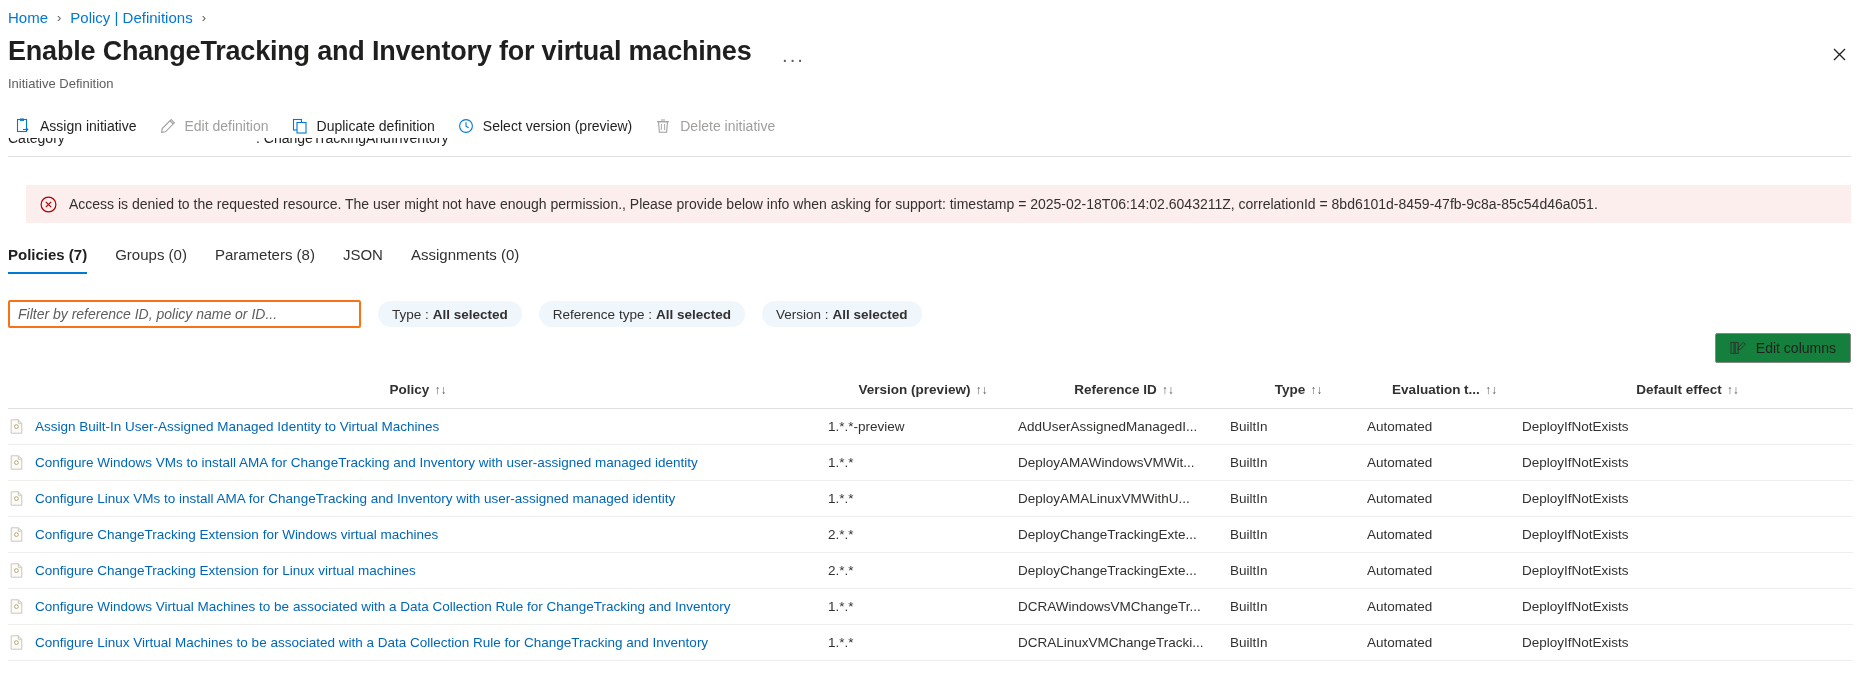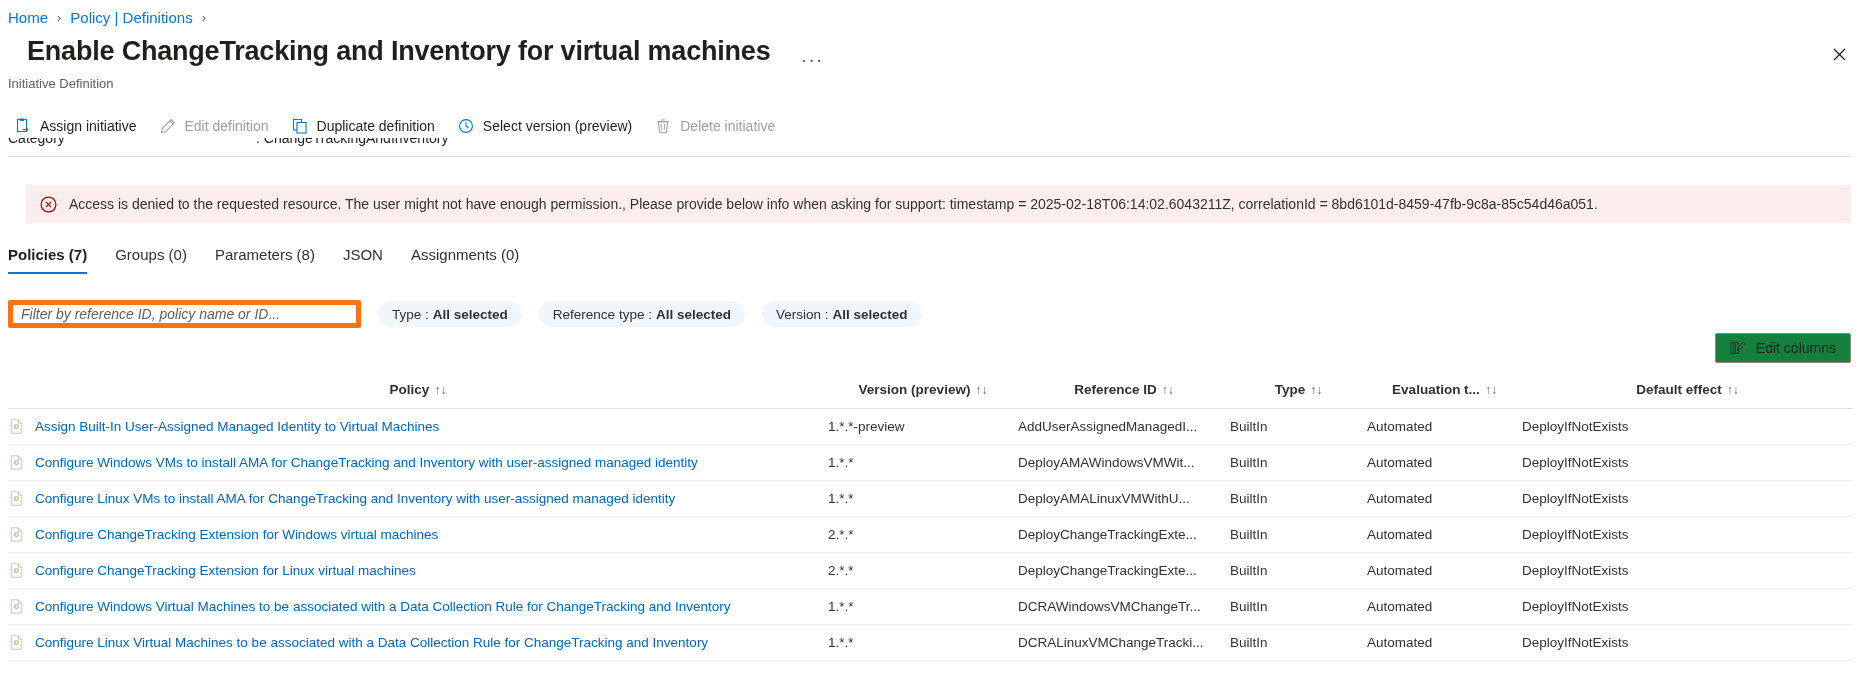--- a/index.html
+++ b/index.html
@@ -37,21 +37,20 @@
     font-size: 13px;
     user-select: none;
   }
 
   
   .title-row {
     position: absolute;
     left: 8px; top: 34px;
     display: flex;
     align-items: flex-end;
-    margin-left: 19px;
   }
   .page-title {
     font-size: 27px;
     font-weight: 600;
     color: #201f1e;
     letter-spacing: -0.2px;
     line-height: 34px;
     white-space: nowrap;
   }
   .title-ellipsis {
@@ -191,21 +190,21 @@
   
   .filter-row {
     position: absolute;
     left: 8px; top: 300px;
     display: flex;
     align-items: center;
   }
   .filter-input {
     width: 353px;
     height: 28px;
-    border: 5px solid #f97316;
+    border: 2px solid #f97316;
     border-radius: 2px;
     padding: 0 8px;
     font-size: 14px;
     font-family: "Liberation Sans", sans-serif;
     color: #201f1e;
     background: #fff;
     outline: none;
   }
   .filter-input::placeholder {
     color: #605e5c;

